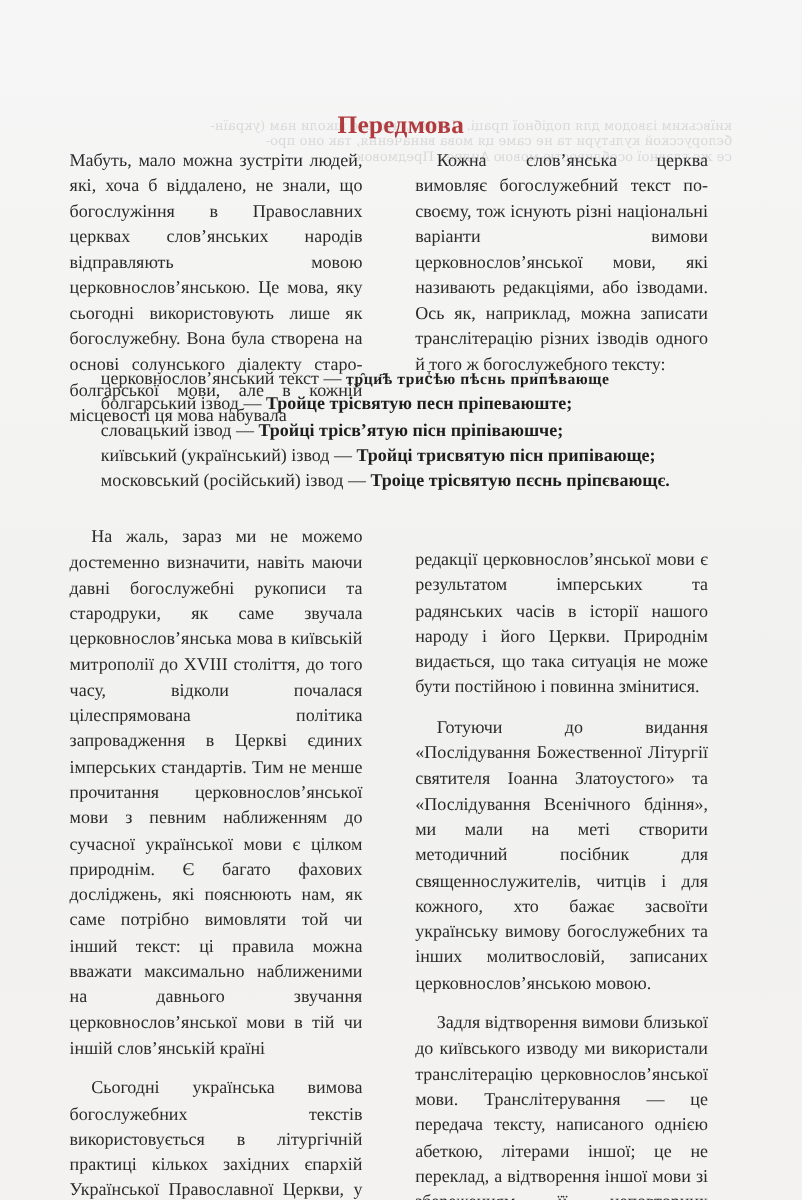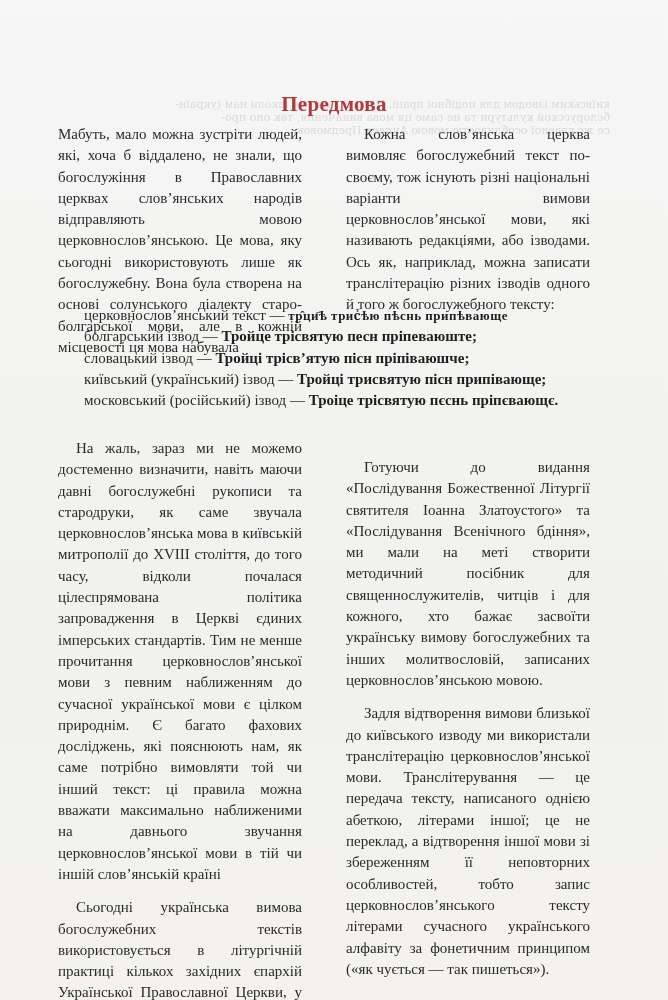--- a/index.html
+++ b/index.html
@@ -81,18 +81,19 @@
       <span>московський (російський) ізвод — </span><b>Троіце трісвятую пєснь пріпєвающє.</b>
     </div>
   </div>
 
   <div class="col col-left-2">
     <p class="ind">На жаль, зараз ми не можемо достеменно визначити, навіть маючи давні богослужебні рукописи та стародруки, як саме звучала церковнослов’янська мова в київській митрополії до XVIII століття, до того часу, відколи почалася цілеспрямована політика запровадження в Церкві єдиних імперських стандартів. Тим не менше прочитання церковнослов’янської мови з певним наближенням до сучасної української мови є цілком природнім. Є багато фахових досліджень, які пояснюють нам, як саме потрібно вимовляти той чи інший текст: ці правила можна вважати максимально наближеними на давнього звучання церковнослов’янської мови в тій чи іншій слов’янській країні</p>
     <p class="ind">Сьогодні українська вимова богослужебних текстів використовується в літургічній практиці кількох західних єпархій Української Православної Церкви, у Перемишльській єпархії Польської Православної Церкви, вірними якої є українці-лемки, та частково в Українській греко-католицькій церкві (в УГКЦ богослужіння провадиться переважно українською мовою). Така обмеженість використання української</p>
   </div>
 
   <div class="col col-right-2">
+    <p>редакції церковнослов’янської мови є результатом імперських та радянських часів в історії нашого народу і його Церкви. Природнім видається, що така ситуація не може бути постійною і повинна змінитися.</p>
     <p class="ind">Готуючи до видання «Послідування Божественної Літургії святителя Іоанна Златоустого» та «Послідування Всенічного бдіння», ми мали на меті створити методичний посібник для священнослужителів, читців і для кожного, хто бажає засвоїти українську вимову богослужебних та інших молитвословій, записаних церковнослов’янською мовою.</p>
     <p class="ind">Задля відтворення вимови близької до київського изводу ми використали транслітерацію церковнослов’янської мови. Транслітерування — це передача тексту, написаного однією абеткою, літерами іншої; це не переклад, а відтворення іншої мови зі збереженням її неповторних особливостей, тобто запис церковнослов’янського тексту літерами сучасного українського алфавіту за фонетичним принципом («як чується — так пишеться»).</p>
 
   </div>
 
 </div>
 
 </body></html>

